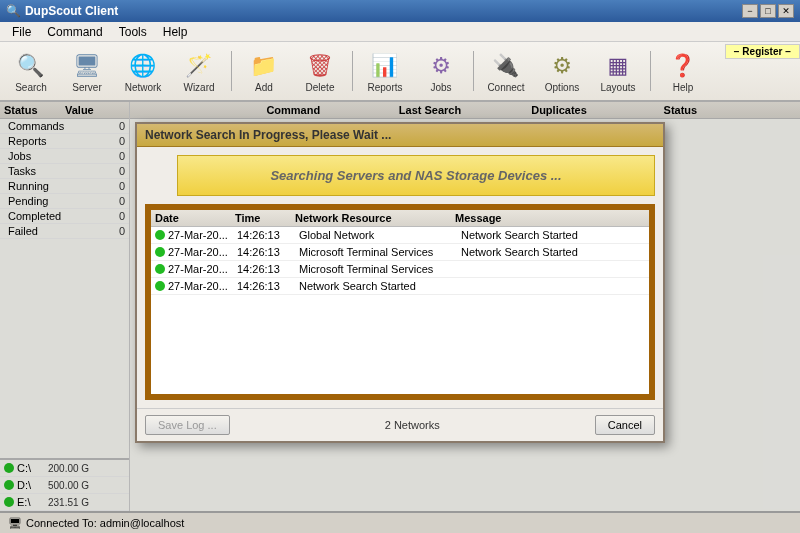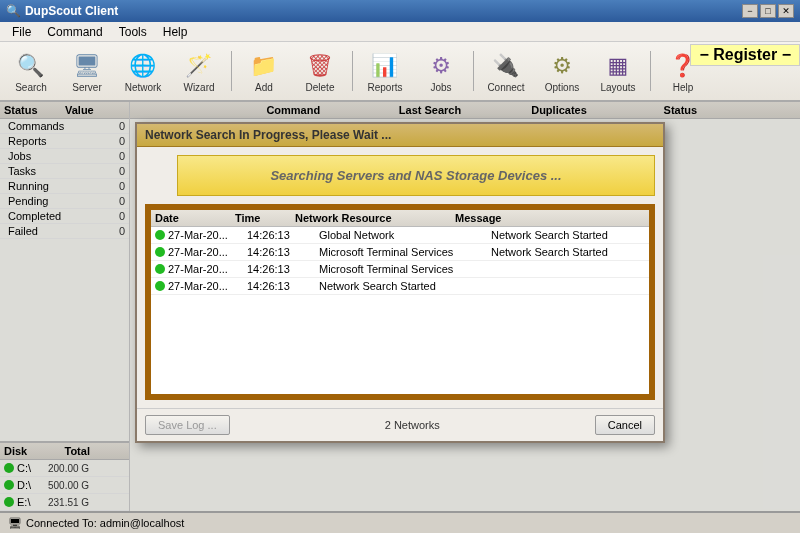--- a/index.html
+++ b/index.html
@@ -42,21 +42,21 @@
     }
 
     
     #register-area {
       position: absolute;
       top: 22px;
       right: 0;
       background: #ffffa0;
       border: 1px solid #ccc;
       padding: 1px 8px;
-      font-size: 16px;
+      font-size: 10px;
       font-weight: bold;
       cursor: pointer;
     }
 
     
     #toolbar {
       background: linear-gradient(to bottom, #f5f3ee, #e8e4dc);
       height: 60px;
       display: flex;
       align-items: center;
@@ -243,21 +243,21 @@
       font-size: 11px;
       border-bottom: 1px solid #bbb;
     }
     .modal-table-row {
       display: grid;
       grid-template-columns: 80px 60px 160px 1fr;
       padding: 2px 4px;
       font-size: 11px;
       border-bottom: 1px solid #eee;
       align-items: center;
-      gap: 12px;
+      gap: 2px;
     }
     #modal-footer {
       display: flex;
       align-items: center;
       justify-content: space-between;
       padding: 6px 8px;
       border-top: 1px solid #ccc;
     }
     .modal-btn {
       padding: 3px 12px;
@@ -401,24 +401,20 @@
       <div class="status-row">
         <span>Completed</span>
           <span class="val">0</span>
       </div>
       <div class="status-row">
         <span>Failed</span>
           <span class="val">0</span>
       </div>
     </div>
     <div id="disk-section">
-      <div class="disk-header">
-        <span>Disk</span>
-        <span>Total</span>
-      </div>
       <div class="disk-row">
         <span style="display:flex;align-items:center;gap:3px;"><span class="green-dot"></span>C:\</span>
         <span class="disk-drive-info">200.00 G</span>
       </div>
       <div class="disk-row">
         <span style="display:flex;align-items:center;gap:3px;"><span class="green-dot"></span>D:\</span>
         <span class="disk-drive-info">500.00 G</span>
       </div>
       <div class="disk-row">
         <span style="display:flex;align-items:center;gap:3px;"><span class="green-dot"></span>E:\</span>

